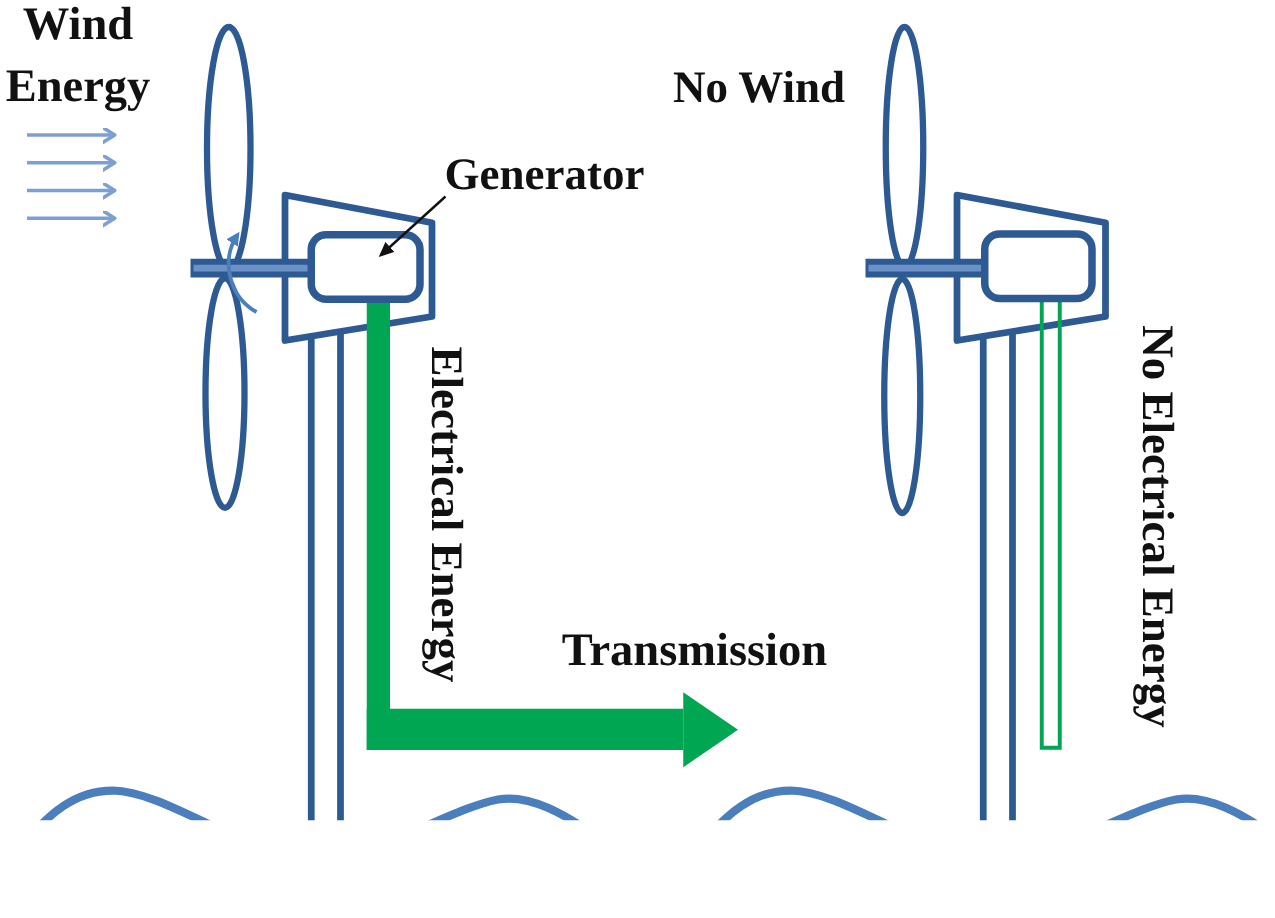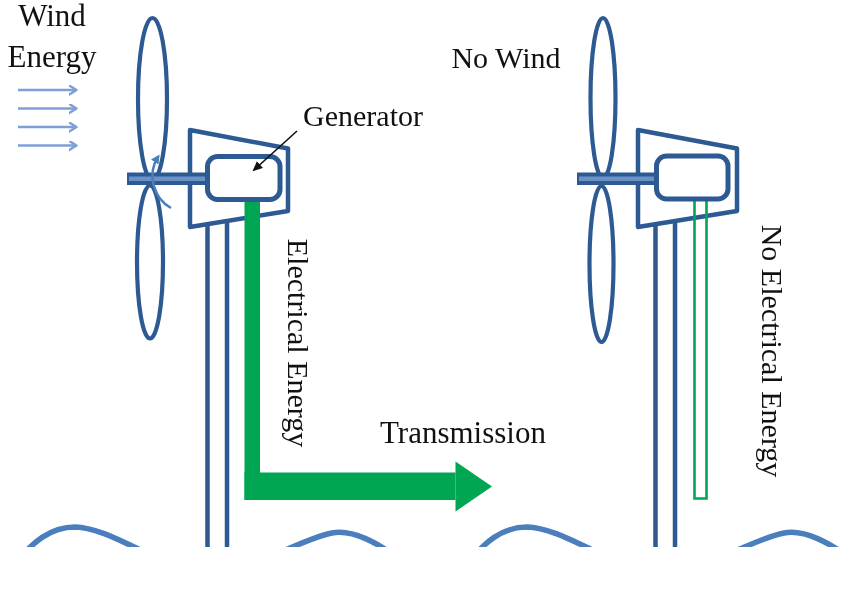--- a/index.html
+++ b/index.html
@@ -1,17 +1,17 @@
 <!DOCTYPE html>
 <html><head>
 <meta charset="utf-8">
 <style>
   html,body{margin:0;padding:0;background:#ffffff;}
   #stage{position:relative;width:850px;height:547px;background:#ffffff;overflow:hidden;
-         font-family:"Liberation Serif","DejaVu Serif",serif;}
+         font-family:"Liberation Serif","DejaVu Serif",serif;font-weight:bold;}
   svg{display:block;width:850px;height:612px;}
   .lbl{fill:#111111;font-family:"Liberation Serif","DejaVu Serif",serif;}
   .stroke-dark{stroke:#2e5a94;}
   .fill-dark{fill:#2e5a94;}
   .fill-shaft{fill:#6b91c7;}
   .stroke-mid{stroke:#4a7ebd;}
   .fill-mid{fill:#4a7ebd;}
   .stroke-light{stroke:#7d9fd6;}
   .fill-green{fill:#00a651;}
   .stroke-green{stroke:#00a651;}

